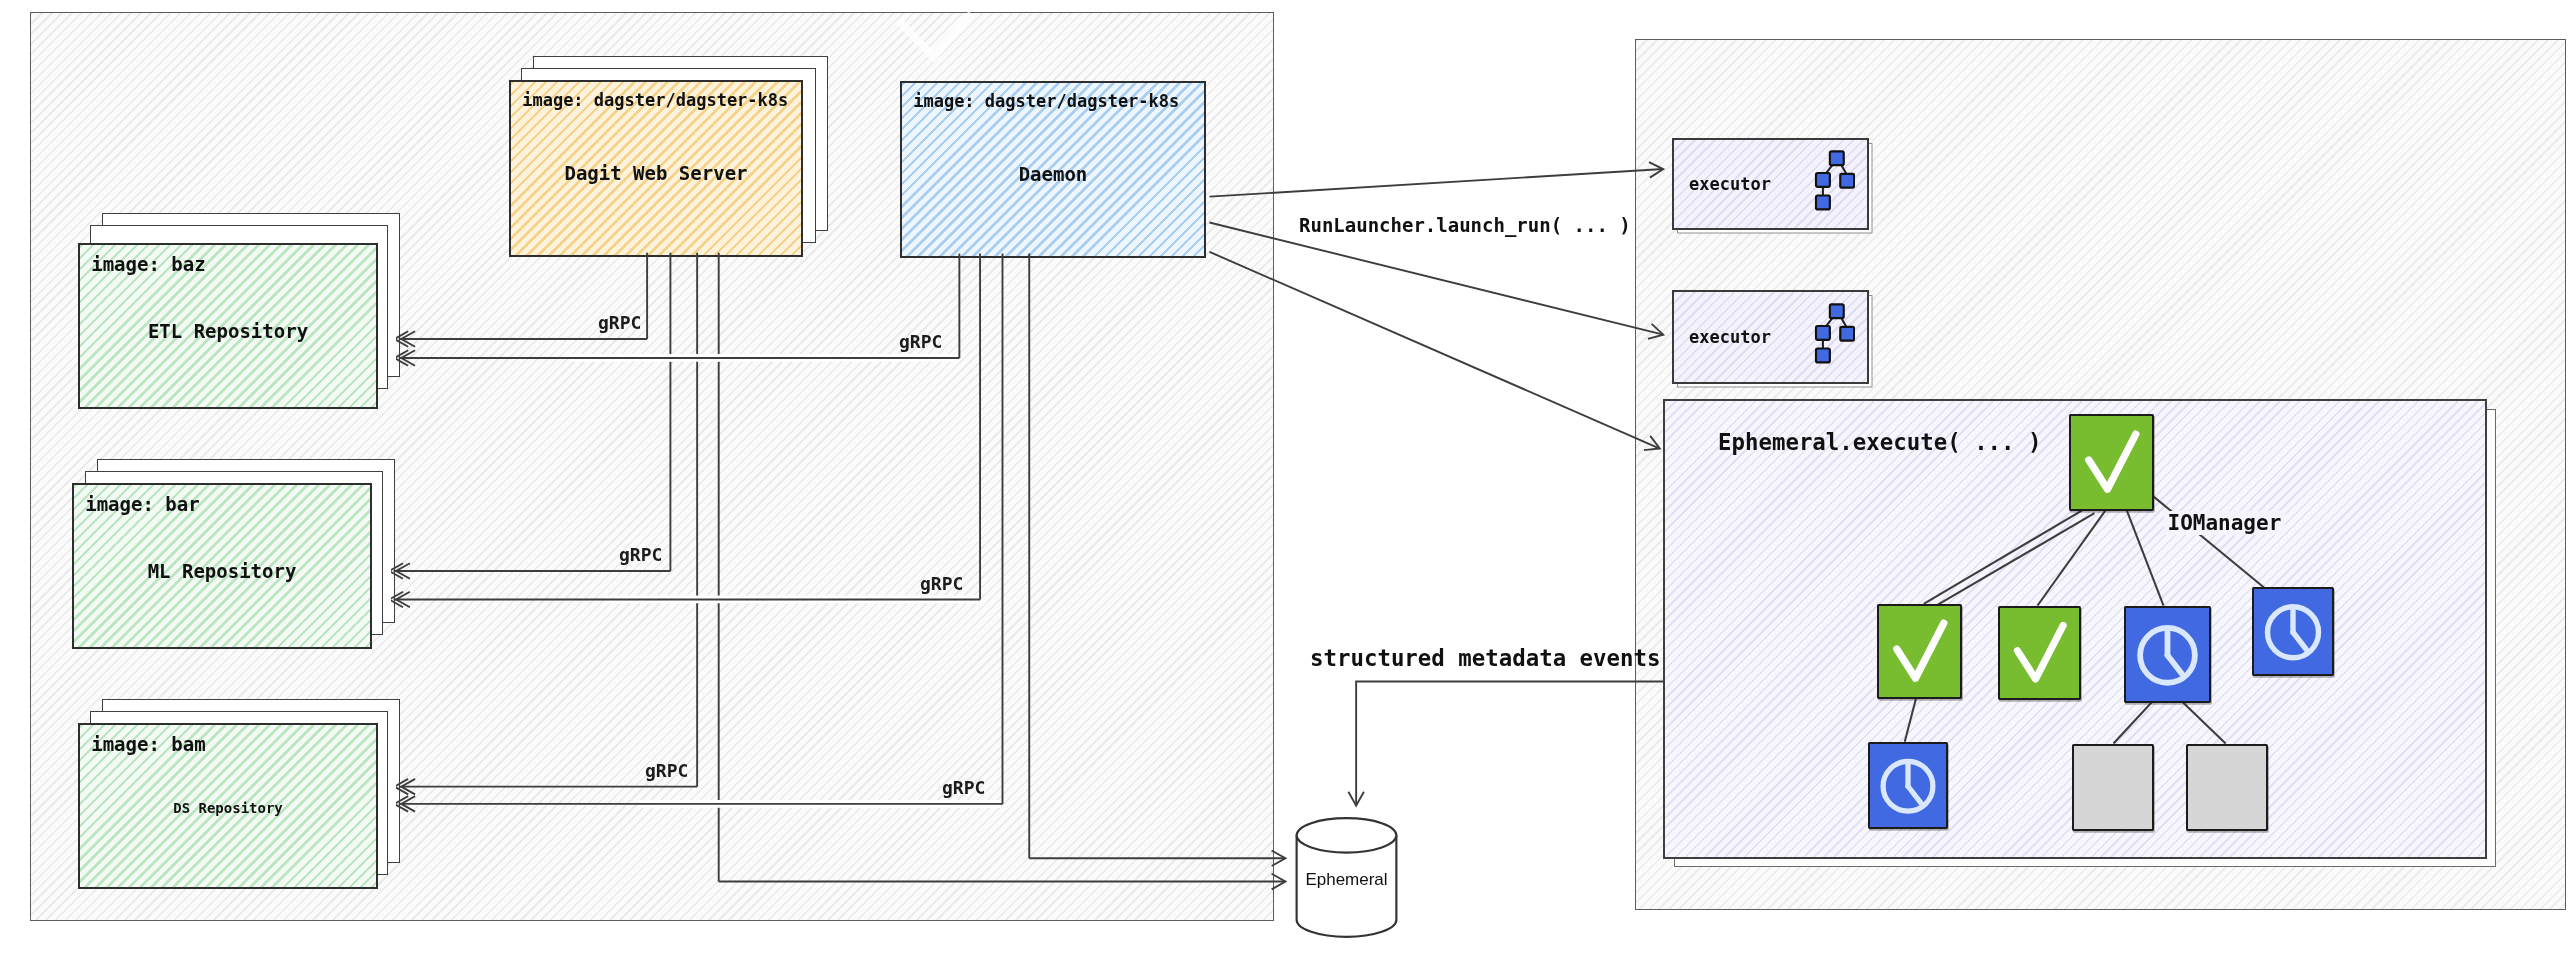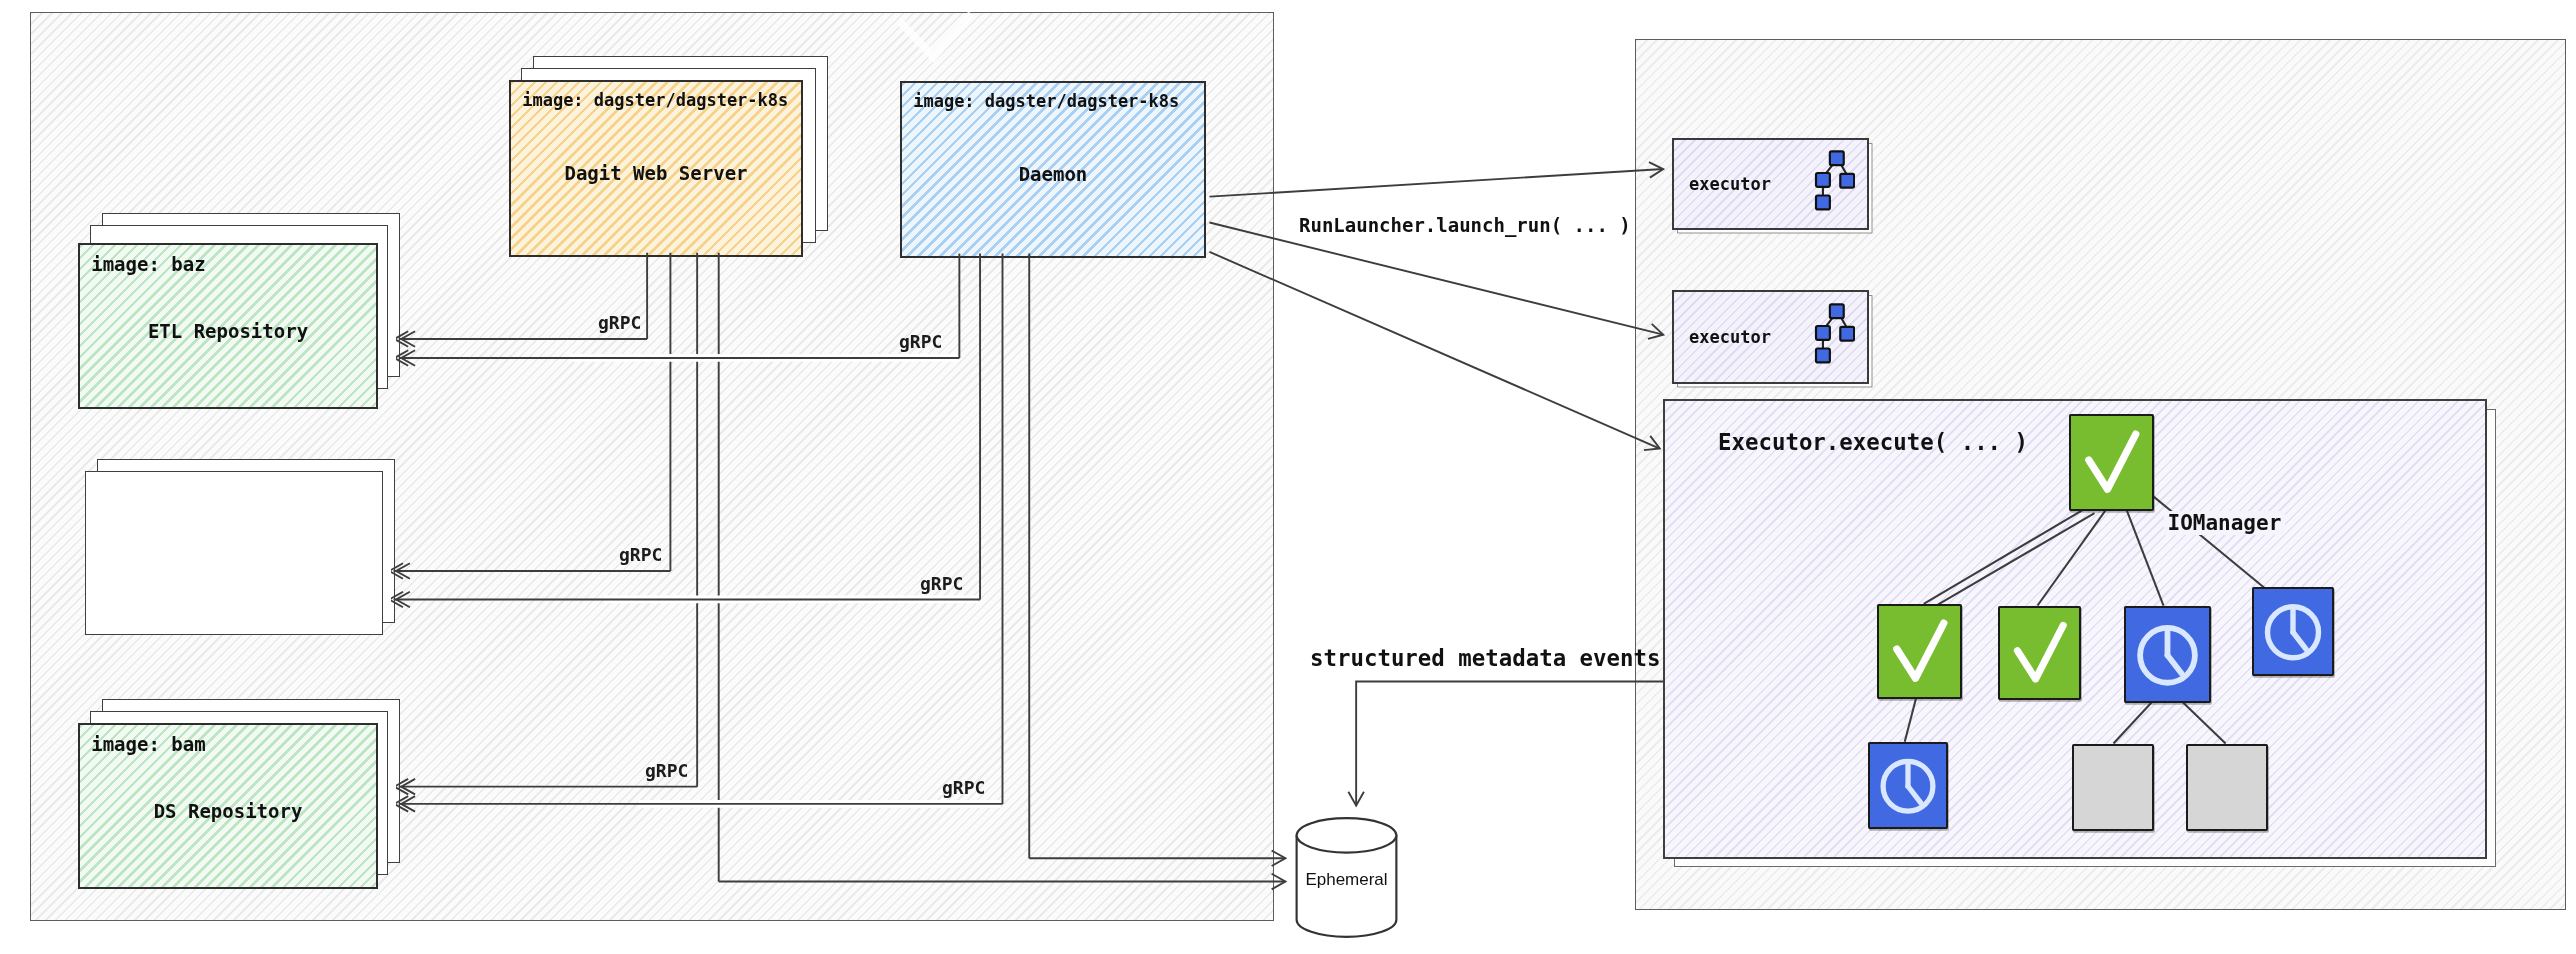--- a/index.html
+++ b/index.html
@@ -128,26 +128,30 @@
 
   <div class="sheet" style="left:102px;top:213px;width:296px;height:162px;"></div>
   <div class="sheet" style="left:90px;top:225px;width:296px;height:162px;"></div>
   <div class="node-box hatch-green" style="left:78px;top:243px;width:296px;height:162px;">
     <div class="img-label" style="font-size:19px;">image: baz</div>
     <div class="box-name" style="font-size:19px;">ETL Repository</div>
   </div>
 
   <div class="sheet" style="left:97px;top:459px;width:296px;height:162px;"></div>
   <div class="sheet" style="left:85px;top:471px;width:296px;height:162px;"></div>
+  <div class="node-box hatch-green" style="left:72px;top:483px;width:296px;height:162px;">
+    <div class="img-label" style="font-size:19px;">image: bar</div>
+    <div class="box-name" style="font-size:19px;">ML Repository</div>
+  </div>
 
   <div class="sheet" style="left:102px;top:699px;width:296px;height:162px;"></div>
   <div class="sheet" style="left:90px;top:711px;width:296px;height:162px;"></div>
   <div class="node-box hatch-green" style="left:78px;top:723px;width:296px;height:162px;">
     <div class="img-label" style="font-size:19px;">image: bam</div>
-    <div class="box-name" style="font-size:19px;text-align:center;">DS Repository</div>
+    <div class="box-name" style="font-size:14px;text-align:center;">DS Repository</div>
   </div>
 
   <div class="grpc" style="left:598px;top:312px;">gRPC</div>
   <div class="grpc" style="left:899px;top:331px;">gRPC</div>
   <div class="grpc" style="left:619px;top:544px;">gRPC</div>
   <div class="grpc" style="left:920px;top:573px;">gRPC</div>
   <div class="grpc" style="left:645px;top:760px;">gRPC</div>
   <div class="grpc" style="left:942px;top:777px;">gRPC</div>
 
   <div class="conn-label" style="left:1299px;top:214px;font-size:19px;">RunLauncher.launch_run( ... )</div>
@@ -193,21 +197,21 @@
           <rect x="15" y="27" width="16" height="16" rx="2"></rect>
           <rect x="43" y="28" width="16" height="16" rx="2"></rect>
           <rect x="15" y="53" width="16" height="16" rx="2"></rect>
         </g>
       </svg>
     </span>
   </div>
 
   <div class="sheet" style="left:1674px;top:409px;width:820px;height:456px;z-index:2;background:#fdfdfd;border-color:#6a6a6a;"></div>
   <div class="exec-box hatch-lav2" style="left:1663px;top:399px;width:820px;height:456px;box-shadow:none;border-color:#3f3f3f;">
-    <div style="position:absolute;left:53px;top:28px;font-weight:bold;font-size:22.4px;color:#111;">Executor.execute( ... )</div>
+    <div style="position:absolute;left:53px;top:28px;font-weight:bold;font-size:22.4px;color:#111;">Ephemeral.execute( ... )</div>
   </div>
 
   <div class="io-label" style="left:2164px;top:511px;">IOManager</div>
 
   <div class="tree-node" style="left:2069px;top:414px;width:81px;height:93px;background:#77bd2f;">
     <svg viewBox="0 0 100 110">
       <polyline points="22,52 45,88 80,20" fill="none" stroke="#fff" stroke-width="9" stroke-linecap="round" stroke-linejoin="round"></polyline>
     </svg>
   </div>
   <div class="tree-node" style="left:1877px;top:604px;width:81px;height:91px;background:#77bd2f;">

